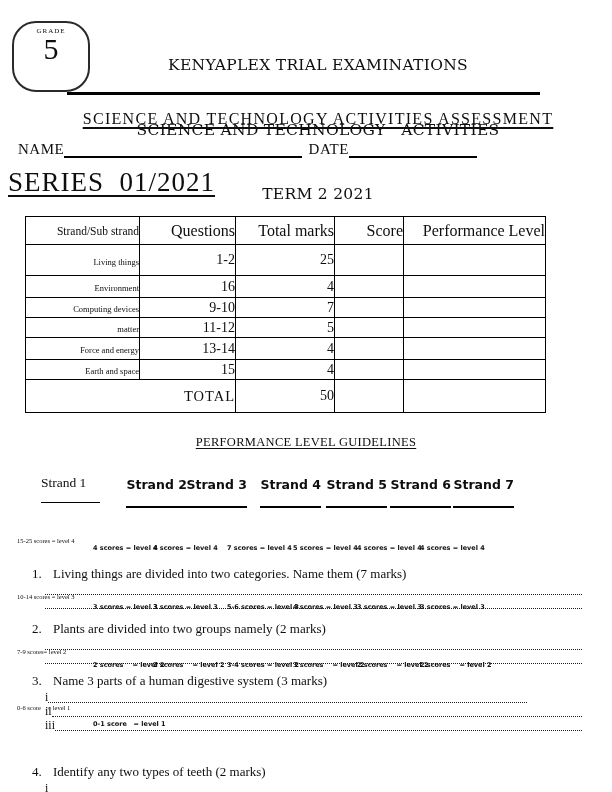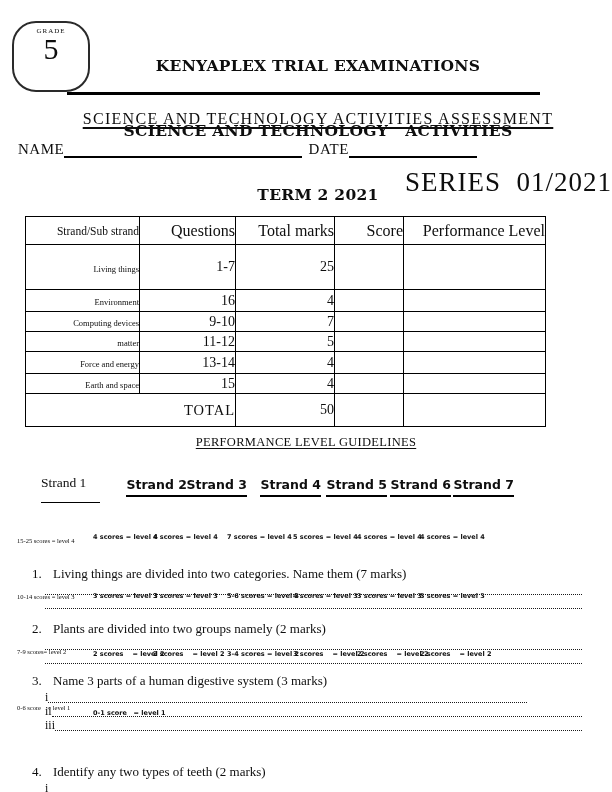--- a/index.html
+++ b/index.html
@@ -11,57 +11,57 @@
   }
   
   .badge {
     position:absolute; left:12px; top:21px; width:78px; height:71px;
     border:2px solid #2a2a2a; border-radius:24px; text-align:center; padding-top:4px;
   }
   .badge-grade { font-size:7px; letter-spacing:1px; line-height:8px; }
   .badge-num { font-size:30px; line-height:28px; }
   .header-titles {
     position:absolute; left:60px; right:36px; top:12px; text-align:center;
-    font-family:"DejaVu Serif", serif; font-weight:bold; font-size:15.5px;
+    font-family:"DejaVu Serif", serif; font-weight:normal; font-size:15.5px;
     line-height:21.5px; white-space:pre; letter-spacing:0.3px;
   }
   .top-rule { position:absolute; top:92px; left:67px; width:473px; border-top:3px solid #000; }
   .assessment-title {
     position:absolute; top:110px; left:12px; width:100%; text-align:center;
     font-size:16px; letter-spacing:1.3px; text-decoration:underline;
     text-decoration-thickness:1.5px; text-underline-offset:3px;
   }
   
   .name-date {
     position:absolute; top:140px; left:18px; right:135px;
     display:flex; align-items:flex-end; font-size:15px; letter-spacing:0.5px;
   }
   .fill-line { border-bottom:2px solid #000; height:18px; }
   .name-line { width:243px; }
   .date-line { width:131px; }
   .nd-gap { width:7px; }
   .series-title {
-    position:absolute; top:167px; left:0; width:100%; text-align:right;
+    position:absolute; top:167px; left:0; width:100%; text-align:left;
     font-size:27px; letter-spacing:1px; white-space:pre;
-    text-decoration-thickness:1.5px; text-underline-offset:4px;
+    text-decoration:underline; text-decoration-thickness:1.5px; text-underline-offset:4px;padding-left:8px;
   }
   
   .marks-table {
     position:absolute; top:216px; left:25px; border-collapse:collapse; table-layout:fixed;
   }
   .marks-table th, .marks-table td {
     border:1.5px solid #000; text-align:right; vertical-align:middle;
     font-weight:normal; padding:0;
   }
   .marks-table th { font-size:16px; }
   .marks-table th.strand-h { font-size:11.5px; }
   .cell-strand { font-size:8.5px; vertical-align:top; padding-top:3px !important; }
   .cell-num { font-size:14px; }
   .row-header { height:28px; }
-  .row-0 { height:45px; } .row-1 { height:19px; } .row-2 { height:22px; }
+  .row-0 { height:31px; } .row-1 { height:19px; } .row-2 { height:22px; }
   .row-3 { height:20px; } .row-4 { height:20px; } .row-5 { height:22px; }
   .row-6 { height:20px; }
   .row-total { height:33px; }
   .cell-total { font-size:14.5px; letter-spacing:1px; }
   
   .guidelines-title {
     position:absolute; top:435px; left:0; width:100%; text-align:center;
     font-size:12.5px; letter-spacing:0.3px; text-decoration:underline; text-underline-offset:2px;
   }
   .guidelines { position:absolute; top:455px; left:17px; display:flex; align-items:flex-start; }
@@ -70,21 +70,21 @@
   .g-col1 .g-label {
     font-size:13.5px; display:inline-block; border-bottom:1.3px solid #000;
     padding:0 14px 11px 0;
   }
   .g-col1 .g-line { font-size:6.5px; height:19.5px; }
   .g-col1 .g-line.first { margin-top:16px; }
   .g-comic { font-family:"DejaVu Sans", sans-serif; font-weight:bold; }
   .g-w2 { width:60px; } .g-w3 { width:74px; } .g-w4 { width:66px; }
   .g-w5 { width:64px; } .g-w6 { width:63px; } .g-w7 { width:60px; }
   .g-comic .g-label {
-    font-size:12.5px; display:inline-block; border-bottom:2px solid #000; padding-bottom:3px;
+    font-size:12.5px; display:inline-block; border-bottom:2px solid #000; padding-bottom:14px;
   }
   .g-comic .g-line { font-size:6.5px; height:20.5px; }
   .g-comic .g-line.first { margin-top:17px; }
   
   .questions { position:absolute; top:565px; left:32px; right:30px; font-size:13px; }
   .q-head { display:flex; line-height:17px; }
   .q-num { width:21px; flex:0 0 21px; }
   .answer-line {
     margin-left:13px; border-bottom:1.6px dotted #1a1a1a; height:13px;
   }
@@ -136,21 +136,21 @@
     <tbody>
         <tr class="row-header">
       <th class="strand-h">Strand/Sub strand</th>
       <th>Questions</th>
       <th>Total marks</th>
       <th>Score</th>
       <th>Performance Level</th>
     </tr>
     <tr class="row-0">
       <td class="cell-strand">Living things</td>
-      <td class="cell-num">1-7</td>
+      <td class="cell-num">1-2</td>
       <td class="cell-num">25</td>
       <td></td>
       <td></td>
     </tr>
     <tr class="row-2">
       <td class="cell-strand">Environment</td>
       <td class="cell-num">16</td>
       <td class="cell-num">4</td>
       <td></td>
       <td></td>

